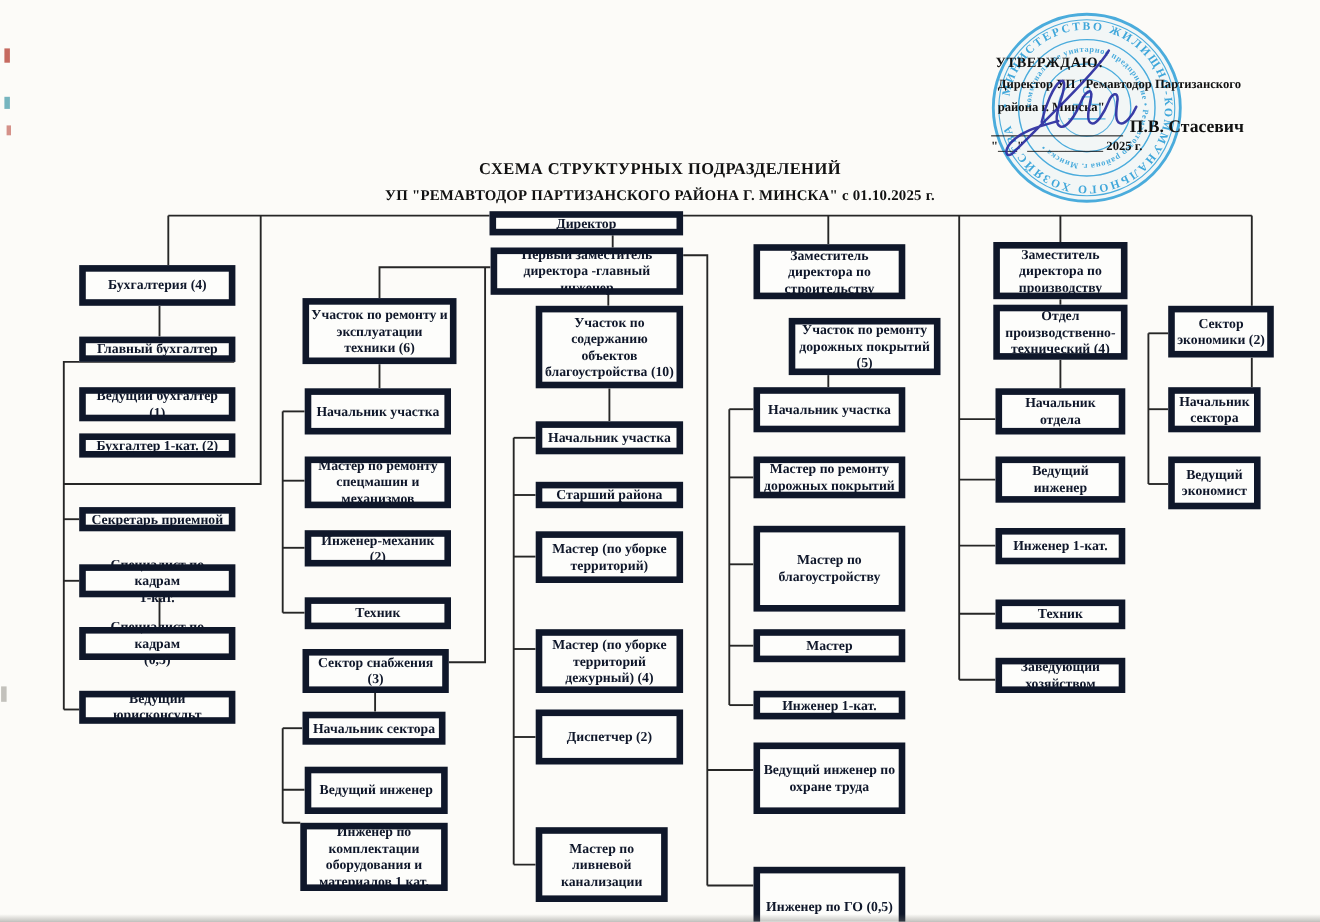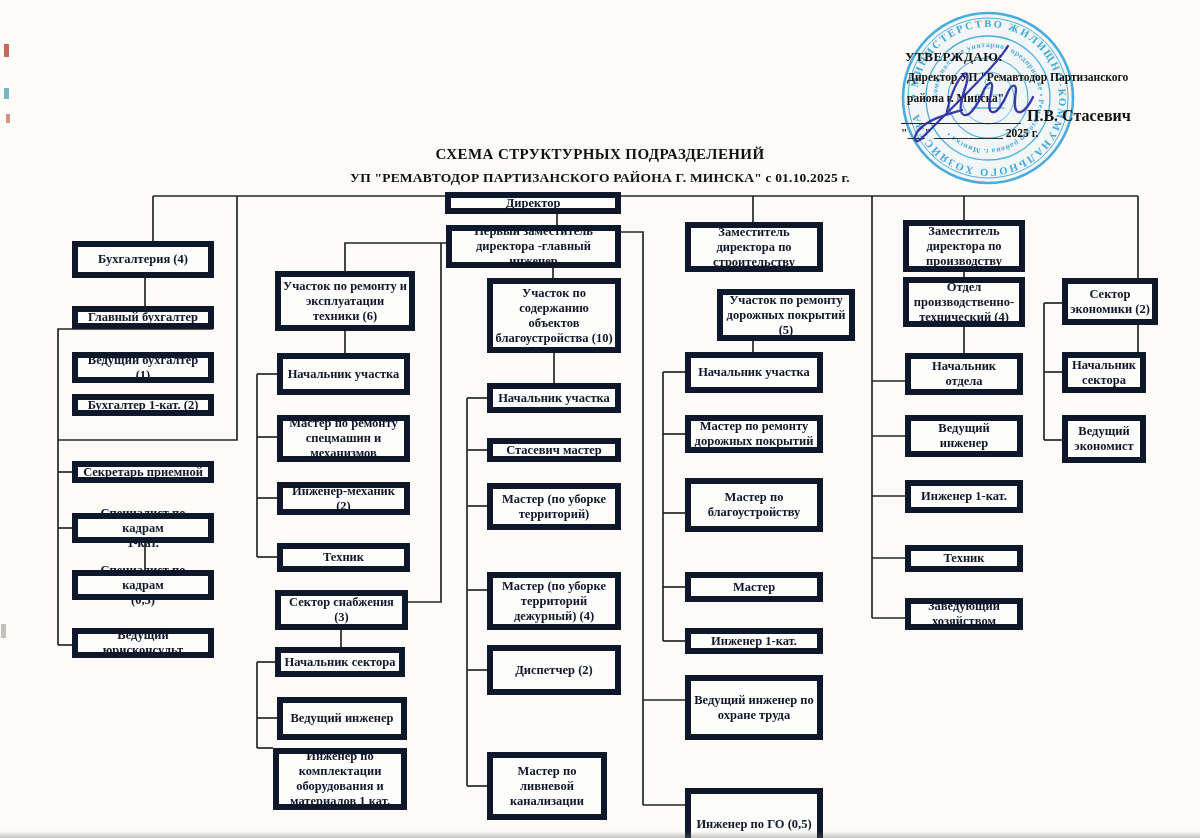--- a/index.html
+++ b/index.html
@@ -137,39 +137,39 @@
       <div class="node" style="left: 273px; top: 748px; width: 134px; height: 62px;">Инженер по
 комплектации
 оборудования и
 материалов 1 кат.</div>
       <div class="node" style="left: 446px; top: 225px; width: 175px; height: 43px;">Первый заместитель
 директора -главный инженер</div>
       <div class="node" style="left: 487px; top: 278px; width: 134px; height: 75px;">Участок по
 содержанию объектов
 благоустройства (10)</div>
       <div class="node" style="left: 487px; top: 383px; width: 134px; height: 30px;">Начальник участка</div>
-      <div class="node" style="left: 487px; top: 438px; width: 134px; height: 24px;">Стасевич мастер</div>
+      <div class="node" style="left: 487px; top: 438px; width: 134px; height: 24px;">Старший района</div>
       <div class="node" style="left: 487px; top: 483px; width: 134px; height: 47px;">Мастер (по уборке
 территорий)</div>
       <div class="node" style="left: 487px; top: 572px; width: 134px; height: 58px;">Мастер (по уборке
 территорий
 дежурный) (4)</div>
       <div class="node" style="left: 487px; top: 645px; width: 134px; height: 50px;">Диспетчер (2)</div>
       <div class="node" style="left: 487px; top: 752px; width: 120px; height: 68px;">Мастер по ливневой
 канализации</div>
       <div class="node" style="left: 685px; top: 222px; width: 138px; height: 50px;">Заместитель
 директора по
 строительству</div>
       <div class="node" style="left: 685px; top: 289px; width: 138px; height: 52px; margin-left: 32px;">Участок по ремонту
 дорожных покрытий
 (5)</div>
       <div class="node" style="left: 685px; top: 352px; width: 138px; height: 41px;">Начальник участка</div>
       <div class="node" style="left: 685px; top: 415px; width: 138px; height: 38px;">Мастер по ремонту
 дорожных покрытий</div>
-      <div class="node" style="left: 685px; top: 478px; width: 138px; height: 54px;">Мастер по
+      <div class="node" style="left: 685px; top: 478px; width: 138px; height: 78px;">Мастер по
 благоустройству</div>
       <div class="node" style="left: 685px; top: 572px; width: 138px; height: 30px;">Мастер</div>
       <div class="node" style="left: 685px; top: 628px; width: 138px; height: 26px;">Инженер 1-кат.</div>
       <div class="node" style="left: 685px; top: 675px; width: 138px; height: 65px;">Ведущий инженер по
 охране труда</div>
       <div class="node" style="left: 685px; top: 750px; width: 138px; height: 72px; margin-top: 38px;">Инженер по ГО (0,5)</div>
       <div class="node" style="left: 903px; top: 220px; width: 122px; height: 52px;">Заместитель
 директора по
 производству</div>
       <div class="node" style="left: 903px; top: 277px; width: 122px; height: 50px;">Отдел

